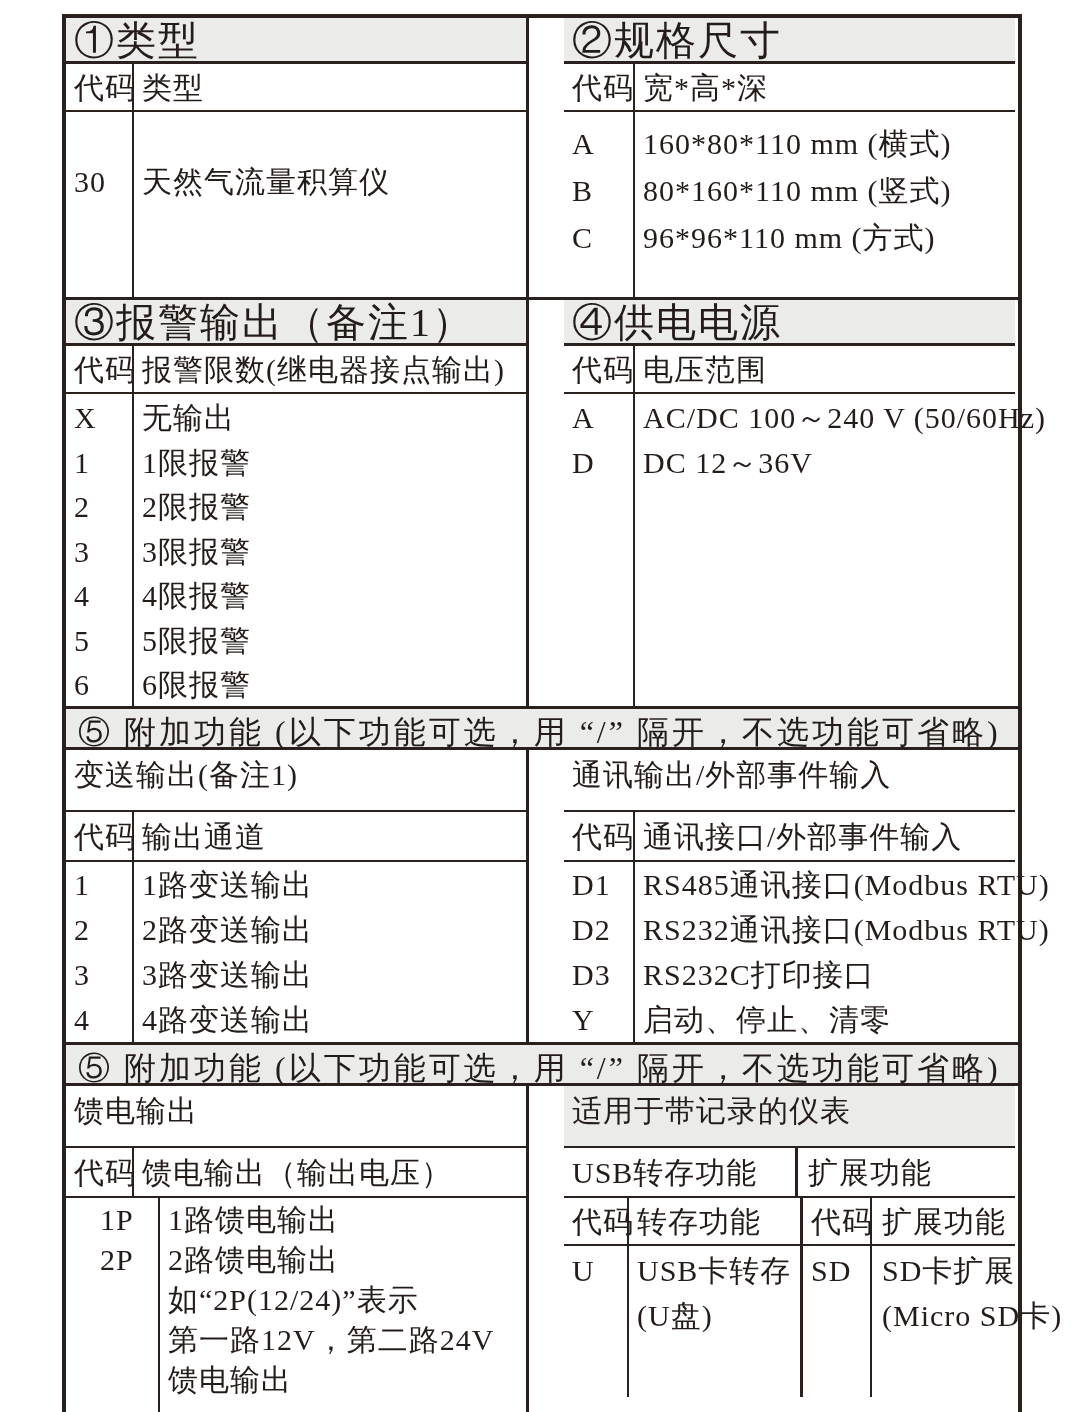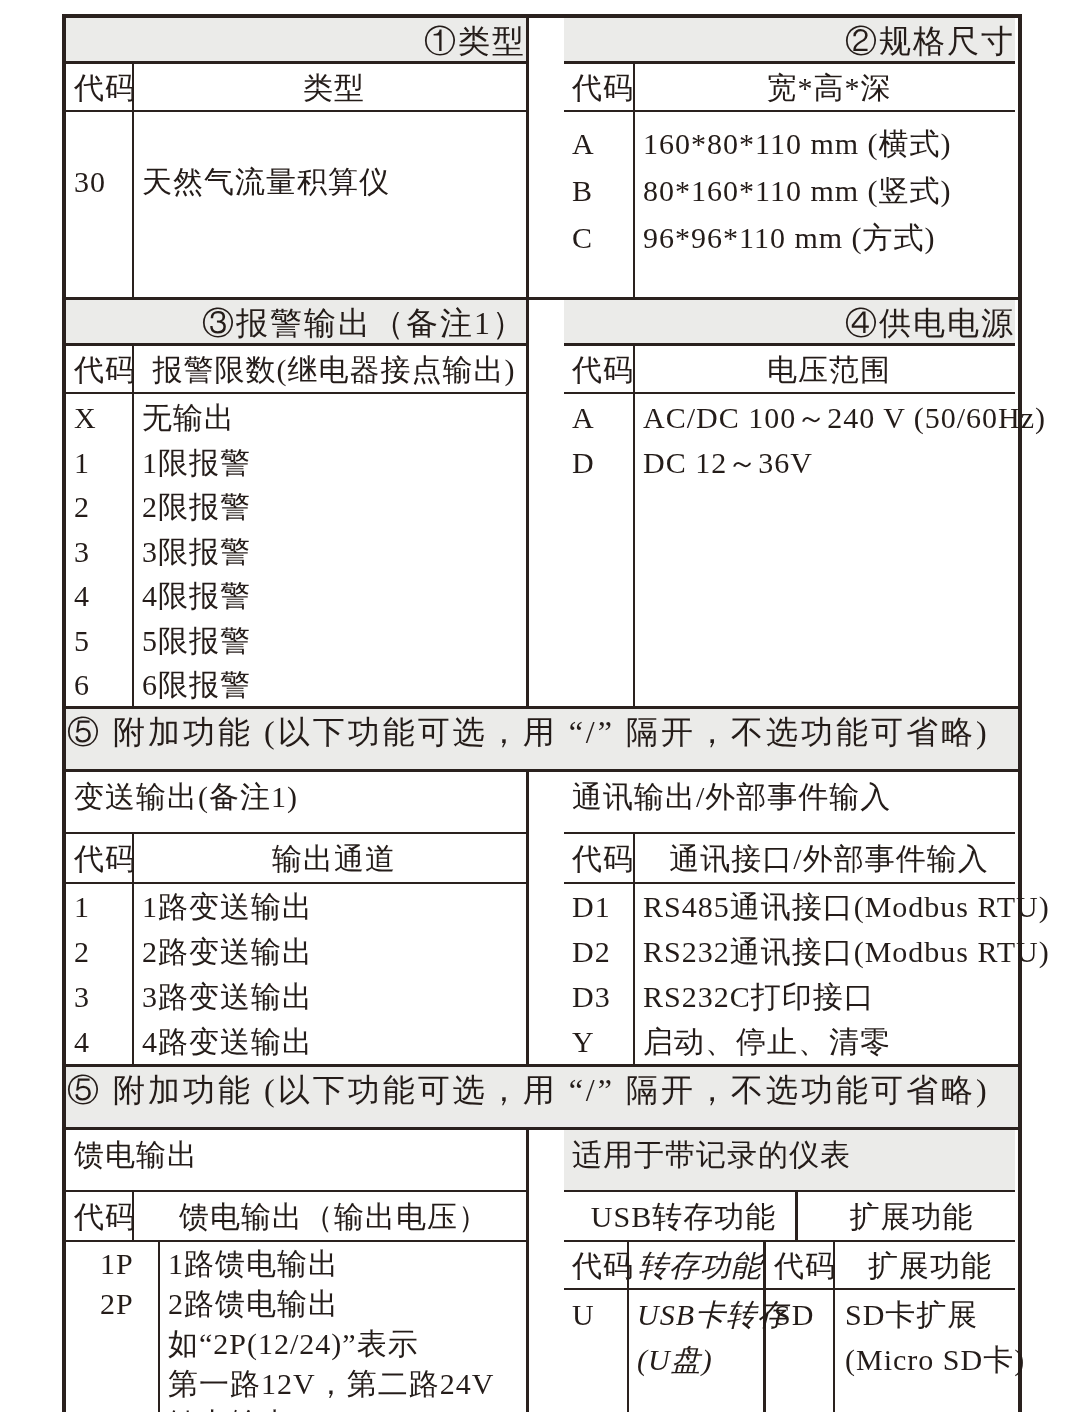--- a/index.html
+++ b/index.html
@@ -23,33 +23,33 @@
     background:#fff;
   }
   .band{border-bottom:3px solid var(--bd);}
   .band:last-child{border-bottom:none;}
   .halves{display:flex;align-items:stretch;}
   .lh{width:463px;border-right:3px solid var(--bd);display:flex;flex-direction:column;}
   .rh{width:486px;display:flex;flex-direction:column;padding-left:35px;}
   .sec-hdr{
     height:46px;line-height:46px;background:var(--gray);
     border-bottom:3px solid var(--bd);
-    padding-left:8px;font-size:32px;letter-spacing:2px;white-space:nowrap;text-align:right;
+    padding-left:8px;font-size:40px;letter-spacing:2px;white-space:nowrap;
   }
   .full-hdr{
-    height:60px;line-height:46px;background:var(--gray);
-    padding-left:1px;font-size:32px;letter-spacing:3px;white-space:nowrap;
+    height:38px;line-height:46px;background:var(--gray);
+    padding-left:12px;font-size:32px;letter-spacing:3px;white-space:nowrap;
   }
   .subtitle{
     height:62px;line-height:50px;border-bottom:2px solid var(--bd);
     padding-left:8px;white-space:nowrap;
   }
   .subtitle.gray{background:var(--gray);}
   .colhdr{display:flex;border-bottom:2px solid var(--bd);}
-  .colhdr .cell{white-space:nowrap;text-align:center;}
+  .colhdr .cell{white-space:nowrap;}
   .h48{height:48px;line-height:48px;}
   .h50{height:50px;line-height:50px;}
   .cc{width:68px;border-right:2px solid var(--bd);padding-left:8px;flex-shrink:0;}
   .cd{flex:1;padding-left:8px;}
   .rh .cc{width:71px;}
   .body{display:flex;align-items:stretch;}
   .col{display:flex;flex-direction:column;}
   .ln{white-space:nowrap;}
   .h185{height:185px;}
   .h185 .ln{line-height:47px;}
@@ -61,21 +61,21 @@
   .h180{height:180px;}
   .h180 .ln{line-height:45px;}
   .h201{height:216px;padding-left:26px;}
   .h201 .col{padding-top:2px;}
   .h201 .ln{line-height:40px;}
   .h151{height:151px;}
   .h151 .col{padding-top:2px;}
   .h151 .ln{line-height:45px;}
   
   .c-usb-code{width:65px;border-right:2px solid var(--bd);padding-left:8px;flex-shrink:0;}
-  .c-usb-fn{width:137px;border-right:3px solid var(--bd);padding-left:8px;flex-shrink:0;font-style:italic;}
+  .c-usb-fn{width:174px;border-right:3px solid var(--bd);padding-left:8px;flex-shrink:0;}
   .c-sd-code{width:69px;border-right:2px solid var(--bd);padding-left:8px;flex-shrink:0;}
   .c-sd-ext{flex:1;padding-left:10px;}
   .g-usb{width:234px;border-right:3px solid var(--bd);padding-left:8px;flex-shrink:0;white-space:nowrap;}
   .g-ext{flex:1;padding-left:10px;white-space:nowrap;}
 </style>
 </head>
 <body>
 
 <div class="tbl">
 

